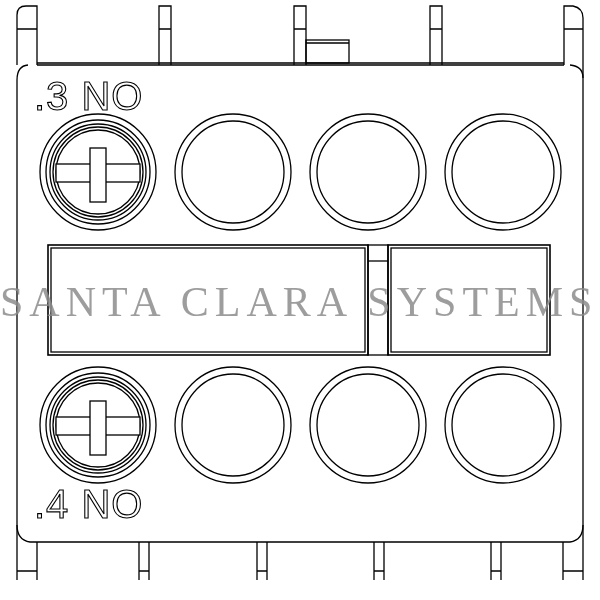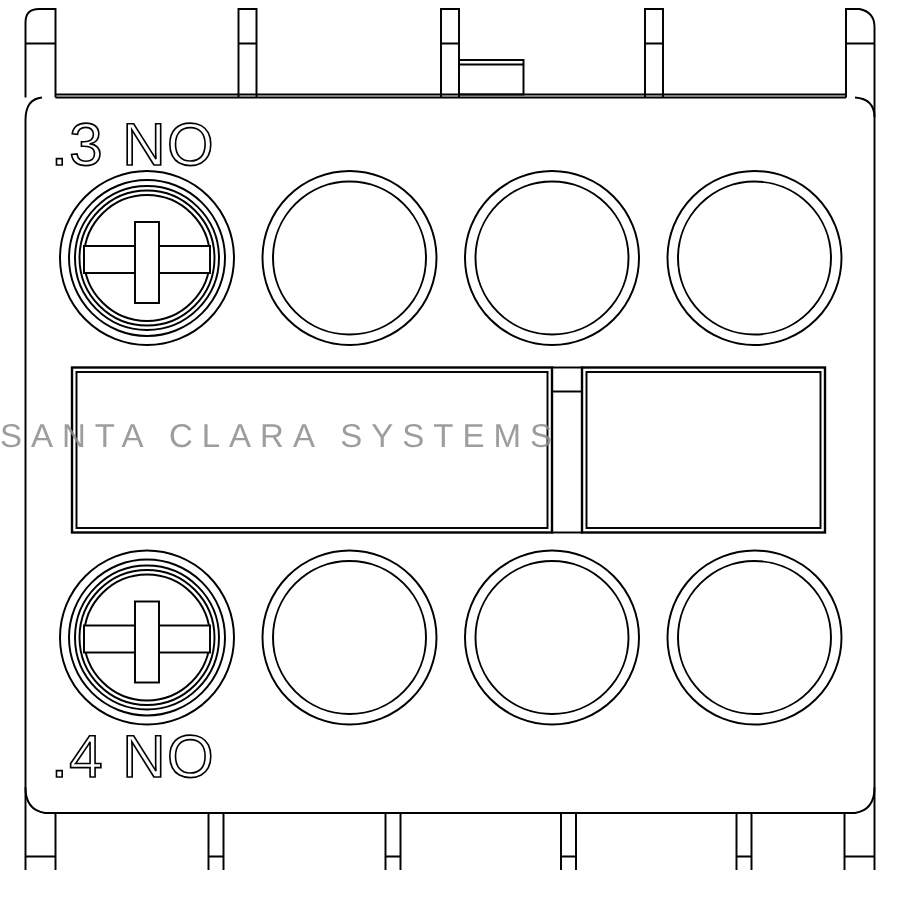--- a/index.html
+++ b/index.html
@@ -1,21 +1,21 @@
 <!DOCTYPE html>
 <html><head>
 <meta charset="utf-8">
 <style>
   html, body { margin: 0; padding: 0; background: #ffffff; }
   .canvas { position: relative; width: 600px; height: 580px; overflow: hidden; background: #ffffff; }
   svg { position: absolute; left: 0; top: 0; }
   .ln { fill: none; stroke: #000; stroke-width: 1.3; }
   .lnf { fill: #fff; stroke: #000; stroke-width: 1.3; }
   .lbl { font-family: "Liberation Sans", sans-serif; font-size: 40px; fill: #fff; stroke: #000; stroke-width: 1.1; letter-spacing: 1px; }
-  .wm { position: absolute; left: 0; top: 278px; width: 600px; font-family: Liberation Sans, sans-serif; font-size: 22px; color: rgba(140,140,140,0.85); letter-spacing: 6px; white-space: nowrap; pointer-events: none; }
+  .wm { position: absolute; left: 0; top: 278px; width: 600px; font-family: Liberation Serif, serif; font-size: 42px; color: rgba(140,140,140,0.85); letter-spacing: 6px; white-space: nowrap; pointer-events: none; }
 </style>
 </head>
 <body>
 
 <div class="canvas">
 <svg width="600" height="600" viewBox="0 0 600 600">
 
   <g>
     <path class="ln" d="M17,65 L17,15 Q17,6 26,6 L37,6 L37,65 M17,29 L37,29"></path>
     <path class="ln" d="M159,65 L159,6 L171,6 L171,65 M159,29 L171,29"></path>

